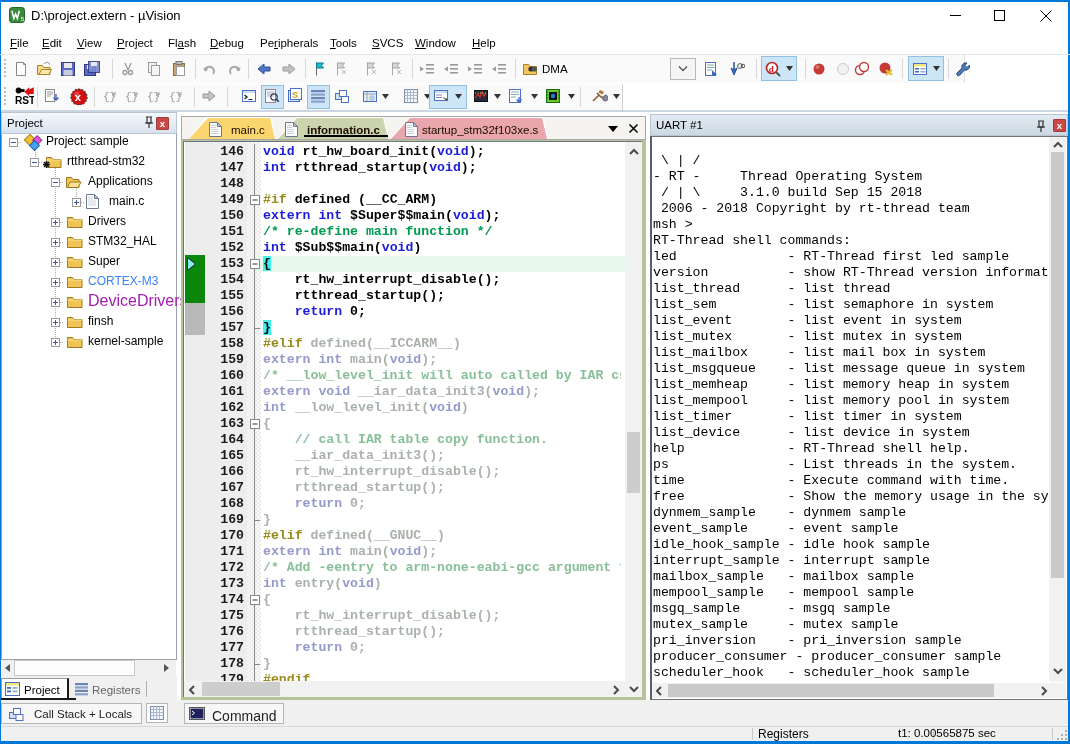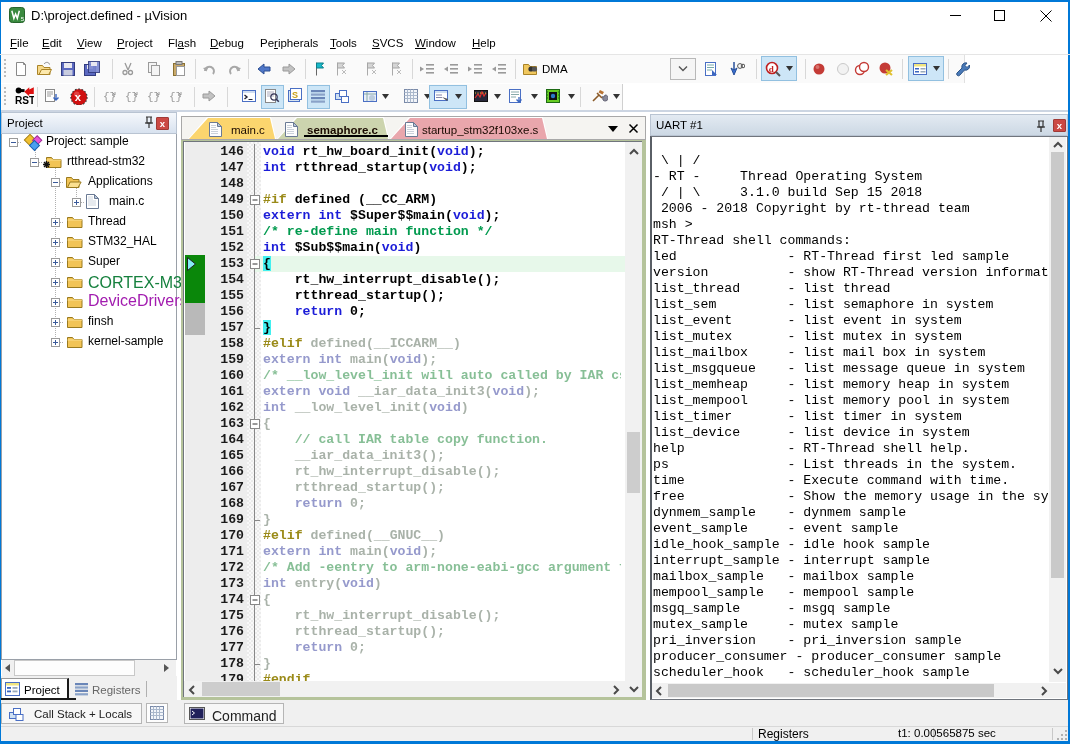--- a/index.html
+++ b/index.html
@@ -10,21 +10,21 @@
 <div class="abs" style="left:0;top:0;width:1070px;height:2px;background:#0078d7"></div>
 <div class="abs" style="left:0;top:0;width:1px;height:744px;background:#0078d7"></div>
 <div class="abs" style="left:1068px;top:0;width:2px;height:744px;background:#0078d7"></div>
 <div class="abs" style="left:0;top:741px;width:1070px;height:3px;background:#0078d7"></div>
 <div class="abs" style="left:1px;top:2px;width:1067px;height:28px;background:#ffffff"></div>
 <svg class="abs" style="left:9px;top:7px" width="16" height="16" viewBox="0 0 17 17">
 <rect x="0.5" y="0.5" width="16" height="16" rx="3" fill="#3a8a3f" stroke="#1d5c22"></rect>
 <path d="M3 4 L5.2 12 L7 7.5 L8.8 12 L11 4" stroke="#fff" stroke-width="1.6" fill="none"></path>
 <text x="12.5" y="14.5" font-size="6.5" fill="#fff" font-family="Liberation Sans">5</text>
   </svg>
-<div class="abs" style="left:31px;top:8px;font-size:13px;color:#000">D:\project.defined - µVision</div>
+<div class="abs" style="left:31px;top:8px;font-size:13px;color:#000">D:\project.extern - µVision</div>
 <div class="abs" style="left:950px;top:15px;width:11px;height:1px;background:#000"></div>
 <div class="abs" style="left:994px;top:10px;width:11px;height:11px;border:1px solid #000"></div>
 <svg class="abs" style="left:1040px;top:10px" width="12" height="12">
     <path d="M0.5 0.5 L11.5 11.5 M11.5 0.5 L0.5 11.5" stroke="#000" stroke-width="1"></path>
   </svg>
 <div class="abs" style="left:10px;top:37px;font-size:11.5px;color:#000"><u>F</u>ile</div>
 <div class="abs" style="left:42px;top:37px;font-size:11.5px;color:#000"><u>E</u>dit</div>
 <div class="abs" style="left:77px;top:37px;font-size:11.5px;color:#000"><u>V</u>iew</div>
 <div class="abs" style="left:117px;top:37px;font-size:11.5px;color:#000"><u>P</u>roject</div>
 <div class="abs" style="left:168px;top:37px;font-size:11.5px;color:#000">Fl<u>a</u>sh</div>
@@ -391,21 +391,21 @@
 <div class="abs" style="left:60px;top:222px;width:4px;height:1px;background:repeating-linear-gradient(90deg,#b0b0b0 0 1px,transparent 1px 2px)"></div>
 <svg class="abs" style="left:51px;top:218px" width="9" height="9">
     <rect x="0.5" y="0.5" width="8" height="8" fill="#fff" stroke="#9a9a9a"></rect>
     <path d="M2 4.5 h5" stroke="#3a5a9a"></path>
     <path d="M4.5 2 v5" stroke="#3a5a9a"></path>
   </svg>
 <svg class="abs" style="left:67px;top:216px" width="16" height="13">
     <path d="M0.5 1.5 h5 l1.5 2 h8 v8 h-14.5z" fill="#f2c456" stroke="#9a7a1e"></path>
     <path d="M0.5 4 h14.5" stroke="#fbe091"></path>
   </svg>
-<div class="abs" style="left:88px;top:214px;font-size:12px;color:#000">Thread</div>
+<div class="abs" style="left:88px;top:214px;font-size:12px;color:#000">Drivers</div>
 <div class="abs" style="left:60px;top:242px;width:4px;height:1px;background:repeating-linear-gradient(90deg,#b0b0b0 0 1px,transparent 1px 2px)"></div>
 <svg class="abs" style="left:51px;top:238px" width="9" height="9">
     <rect x="0.5" y="0.5" width="8" height="8" fill="#fff" stroke="#9a9a9a"></rect>
     <path d="M2 4.5 h5" stroke="#3a5a9a"></path>
     <path d="M4.5 2 v5" stroke="#3a5a9a"></path>
   </svg>
 <svg class="abs" style="left:67px;top:236px" width="16" height="13">
     <path d="M0.5 1.5 h5 l1.5 2 h8 v8 h-14.5z" fill="#f2c456" stroke="#9a7a1e"></path>
     <path d="M0.5 4 h14.5" stroke="#fbe091"></path>
   </svg>
@@ -424,21 +424,21 @@
 <div class="abs" style="left:60px;top:282px;width:4px;height:1px;background:repeating-linear-gradient(90deg,#b0b0b0 0 1px,transparent 1px 2px)"></div>
 <svg class="abs" style="left:51px;top:278px" width="9" height="9">
     <rect x="0.5" y="0.5" width="8" height="8" fill="#fff" stroke="#9a9a9a"></rect>
     <path d="M2 4.5 h5" stroke="#3a5a9a"></path>
     <path d="M4.5 2 v5" stroke="#3a5a9a"></path>
   </svg>
 <svg class="abs" style="left:67px;top:276px" width="16" height="13">
     <path d="M0.5 1.5 h5 l1.5 2 h8 v8 h-14.5z" fill="#f2c456" stroke="#9a7a1e"></path>
     <path d="M0.5 4 h14.5" stroke="#fbe091"></path>
   </svg>
-<div class="abs" style="left:88px;top:274px;font-size:16px;color:#15803d">CORTEX-M3</div>
+<div class="abs" style="left:88px;top:274px;font-size:12px;color:#3b82f6">CORTEX-M3</div>
 <div class="abs" style="left:60px;top:302px;width:4px;height:1px;background:repeating-linear-gradient(90deg,#b0b0b0 0 1px,transparent 1px 2px)"></div>
 <svg class="abs" style="left:51px;top:298px" width="9" height="9">
     <rect x="0.5" y="0.5" width="8" height="8" fill="#fff" stroke="#9a9a9a"></rect>
     <path d="M2 4.5 h5" stroke="#3a5a9a"></path>
     <path d="M4.5 2 v5" stroke="#3a5a9a"></path>
   </svg>
 <svg class="abs" style="left:67px;top:296px" width="16" height="13">
     <path d="M0.5 1.5 h5 l1.5 2 h8 v8 h-14.5z" fill="#f2c456" stroke="#9a7a1e"></path>
     <path d="M0.5 4 h14.5" stroke="#fbe091"></path>
   </svg>
@@ -504,21 +504,21 @@
     <path d="M2 3.5 h5 M2 5.5 h5 M2 7.5 h7 M2 9.5 h7 M2 11.5 h7" stroke="#c4ccd6" stroke-width="0.9"></path>
   </svg>
 <div class="abs" style="left:231px;top:124px;font-size:11.5px;color:#1a0a00;">main.c</div>
 <div class="abs" style="left:277px;top:117px;width:112px;height:22px;background:#fff;clip-path:polygon(19px 0%,calc(100% - 5px) 0%,100% 100%,0% 100%)"></div>
 <div class="abs" style="left:278px;top:118px;width:110px;height:21px;background:#ccd4ae;clip-path:polygon(19px 0%,calc(100% - 5px) 0%,100% 100%,0% 100%)"></div>
 <svg class="abs" style="left:285px;top:122px" width="13" height="15">
     <path d="M0.5 0.5 h8 l4 4 v10 h-12z" fill="#fdfdfd" stroke="#6a7a94"></path>
     <path d="M8.5 0.5 l4 4 h-4z" fill="#b8c8dc" stroke="#6a7a94"></path>
     <path d="M2 3.5 h5 M2 5.5 h5 M2 7.5 h7 M2 9.5 h7 M2 11.5 h7" stroke="#c4ccd6" stroke-width="0.9"></path>
   </svg>
-<div class="abs" style="left:307px;top:124px;font-size:11.5px;color:#1a0a00;font-weight:bold;">semaphore.c</div>
+<div class="abs" style="left:307px;top:124px;font-size:11.5px;color:#1a0a00;font-weight:bold;">information.c</div>
 <div class="abs" style="left:304px;top:135px;width:83.80000000000001px;height:2px;background:#000"></div>
 <div class="abs" style="left:390px;top:117px;width:158px;height:22px;background:#fff;clip-path:polygon(19px 0%,calc(100% - 5px) 0%,100% 100%,0% 100%)"></div>
 <div class="abs" style="left:391px;top:118px;width:156px;height:21px;background:#e9a6ac;clip-path:polygon(19px 0%,calc(100% - 5px) 0%,100% 100%,0% 100%)"></div>
 <svg class="abs" style="left:405px;top:122px" width="13" height="15">
     <path d="M0.5 0.5 h8 l4 4 v10 h-12z" fill="#fdfdfd" stroke="#6a7a94"></path>
     <path d="M8.5 0.5 l4 4 h-4z" fill="#b8c8dc" stroke="#6a7a94"></path>
     <path d="M2 3.5 h5 M2 5.5 h5 M2 7.5 h7 M2 9.5 h7 M2 11.5 h7" stroke="#c4ccd6" stroke-width="0.9"></path>
   </svg>
 <div class="abs" style="left:422px;top:124px;font-size:11.5px;color:#1a0a00;">startup_stm32f103xe.s</div>
 <svg class="abs" style="left:607px;top:125px" width="12" height="8">

